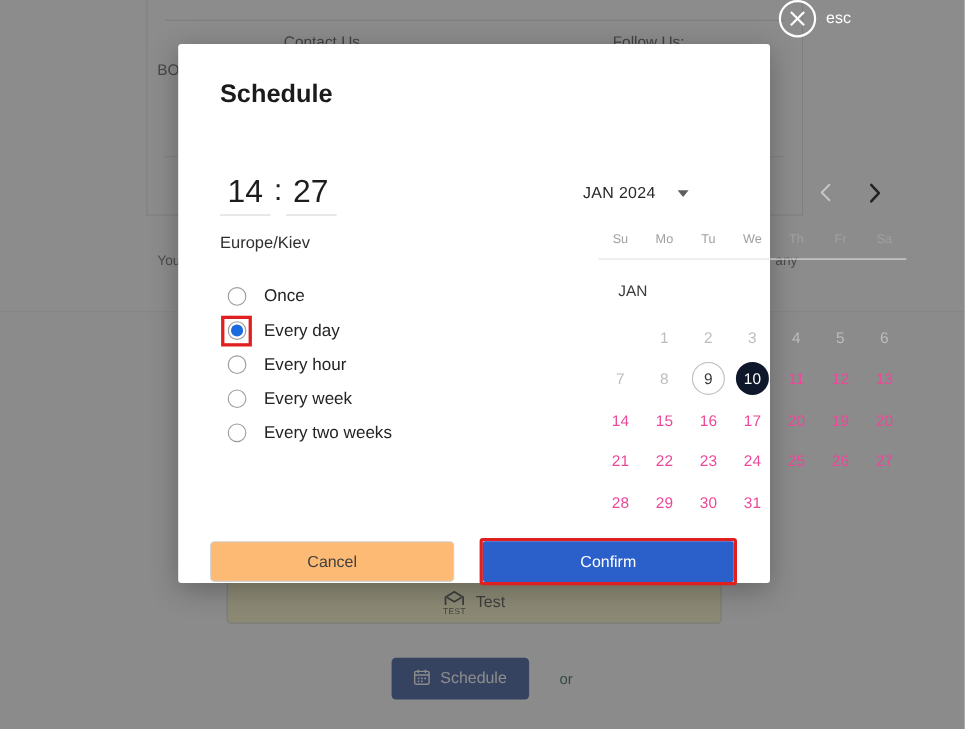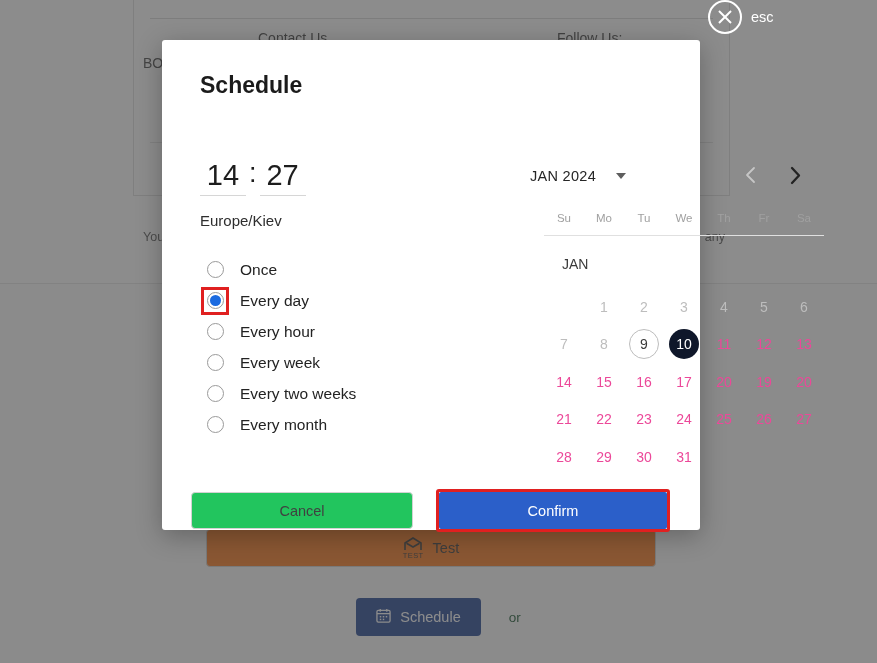--- a/index.html
+++ b/index.html
@@ -32,21 +32,21 @@
 
   .pg-band {
     position:absolute; left:0; top:283px; width:877px; height:1px; background:#e4e4e4;
   }
   .pg-band2 {
     position:absolute; left:0; top:284px; width:877px; height:379px; background:#fbfbfb;
   }
 
   .pg-test-btn {
     position:absolute; left:206px; top:529px; width:450px; height:38px;
-    border:1px solid #cfcfcf; border-radius:4px; background:#f97316;
+    border:1px solid #cfcfcf; border-radius:4px; background:#fef9c3;
     display:flex; align-items:center; justify-content:center; gap:9px;
     font-size:14.5px; color:#333;
   }
   .test-icon { display:flex; flex-direction:column; align-items:center; line-height:1; }
   .test-icon .tword { font-size:7.5px; letter-spacing:.4px; color:#333; margin-top:1px; }
 
   .pg-actions {
     position:absolute; left:0; top:598px; width:877px;
     display:flex; align-items:center; justify-content:center; gap:28px;
   }
@@ -157,21 +157,21 @@
   }
   .cell.disabled .d { color:#bdbdbd; cursor:default; }
   .cell.today .d { border:1px solid #bdbdbd; color:#3a3a3a; }
   .cell.selected .d { background:#0f172a; color:#ffffff; border:none; }
   .cell.empty .d { cursor:default; }
 
   
   .m-foot { position:absolute; left:0; top:452px; width:538px; }
   .btn-cancel {
     position:absolute; left:29px; top:0; width:222px; height:37px;
-    background:#22c55e; border:1px solid #d2d2d2; border-radius:4px;
+    background:#fdba74; border:1px solid #d2d2d2; border-radius:4px;
     font-family:"Liberation Sans", sans-serif; font-size:14.5px; color:#404040;
     cursor:pointer;
   }
   .confirm-wrap {
     position:absolute; left:274px; top:-3px; width:234px; height:43px;
     border:3px solid #e02020; border-radius:3px;
     display:flex; align-items:center; justify-content:center;
   }
   .btn-confirm {
     width:100%; height:100%; background:#2b5fc9; border:none; border-radius:2px;
@@ -274,26 +274,20 @@
           <span class="radio-dot"></span>
         </span>
         <span class="radio-label">Every week</span>
       </div>
       <div class="radio-row">
         <span class="radio-box">
           <span class="radio-dot"></span>
         </span>
         <span class="radio-label">Every two weeks</span>
       </div>
-      <div class="radio-row">
-        <span class="radio-box">
-          <span class="radio-dot"></span>
-        </span>
-        <span class="radio-label">Every month</span>
-      </div>
     </div>
 
   <div class="cal-head">
     <span class="cal-mon">JAN 2024</span>
     <span class="caret-dn"></span>
   </div>
 
   <div class="cal-navs">
     <span class="chev">
       <svg width="12" height="18" viewBox="0 0 12 18">

